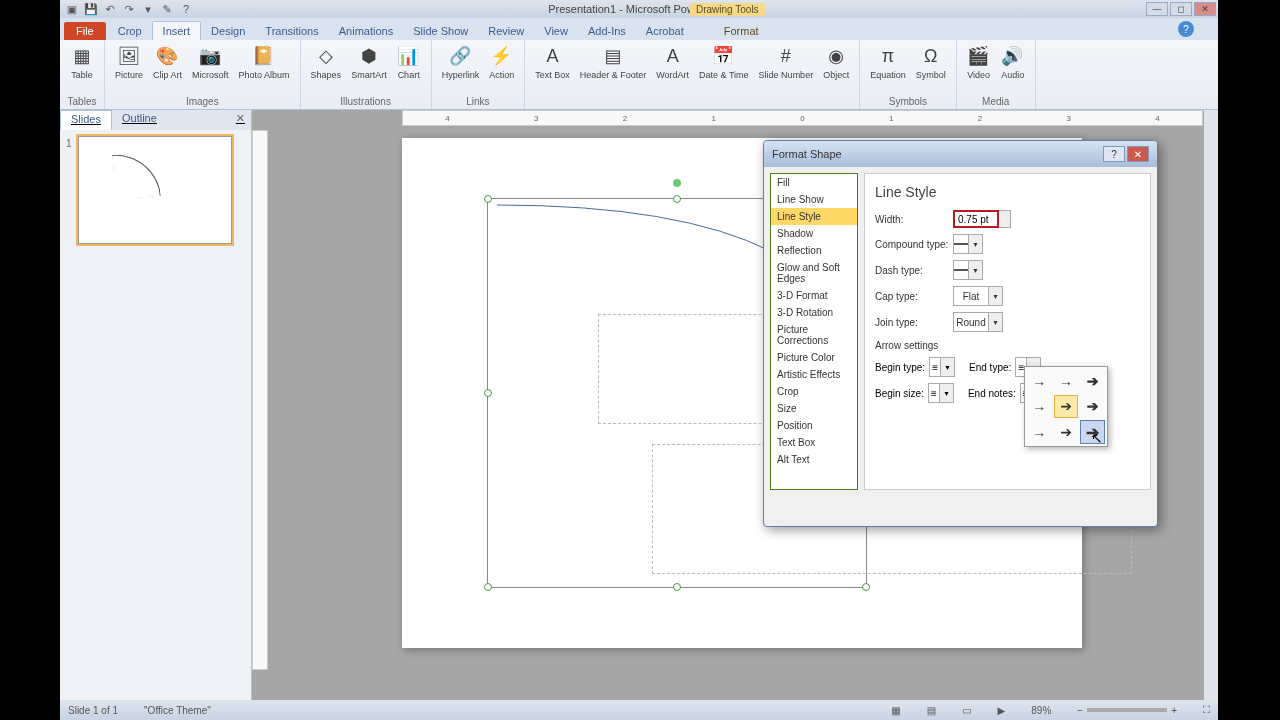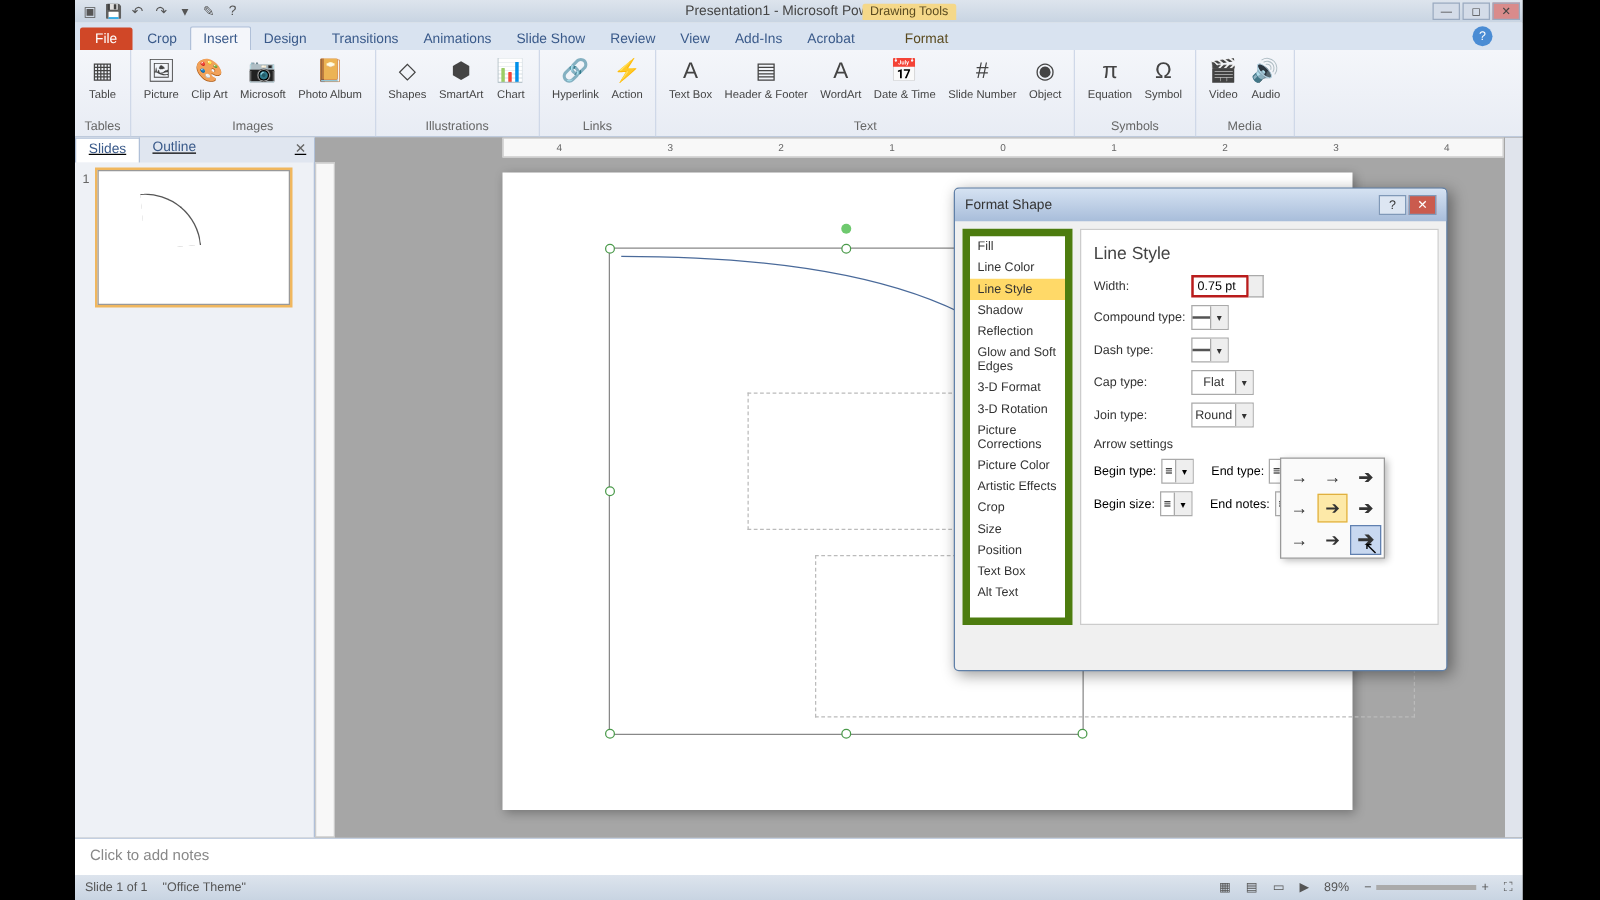--- a/index.html
+++ b/index.html
@@ -56,33 +56,33 @@
 .sel-handle.tm { left: 50%; top: -4px; margin-left: -4px; } .sel-handle.bm { left: 50%; bottom: -4px; margin-left: -4px; }
 .sel-handle.ml { left: -4px; top: 50%; margin-top: -4px; } .sel-handle.mr { right: -4px; top: 50%; margin-top: -4px; }
 .rot-handle { position: absolute; left: 50%; top: -20px; width: 8px; height: 8px; background: #6ec96e; border-radius: 50%; margin-left: -4px; }
 .sel-handle.yellow { background: #ffe96e; border-color: #c0a030; border-radius: 2px; }
 .curve-shape { position: absolute; left: 90px; top: 62px; width: 375px; height: 195px; }
 .curve-shape svg { width: 100%; height: 100%; }
 .placeholder-title { position: absolute; left: 196px; top: 176px; width: 530px; height: 110px; border: 1px dashed #bbb; display: flex; align-items: center; justify-content: center; font-size: 32px; color: #555; }
 .placeholder-sub { position: absolute; left: 250px; top: 306px; width: 480px; height: 130px; border: 1px dashed #bbb; display: flex; align-items: flex-start; justify-content: center; font-size: 20px; color: #888; padding-top: 14px; }
 
 .notes-pane { height: 30px; background: #fff; border-top: 1px solid #b0c0d8; padding: 6px 12px; font-size: 12px; color: #888; }
-.statusbar { height: 20px; background: linear-gradient(#dde4ed,#c8d4e2); display: flex; align-items: center; font-size: 10px; color: #555; padding: 0 8px; gap: 12px; }
+.statusbar { height: 20px; background: linear-gradient(#dde4ed,#c8d4e2); display: flex; align-items: center; font-size: 10px; color: #555; padding: 0 8px; gap: 26px; }
 .statusbar .spacer { flex: 1; }
 .zoom-controls { display: flex; align-items: center; gap: 4px; }
 .zoom-slider { width: 80px; height: 4px; background: #aaa; position: relative; }
 
 
-.dialog { position: absolute; left: 763px; top: 150px; width: 395px; height: 387px; background: #f0f0f0; border: 1px solid #6080a8; box-shadow: 3px 3px 12px rgba(0,0,0,0.4); border-radius: 4px; }
+.dialog { position: absolute; left: 763px; top: 140px; width: 395px; height: 387px; background: #f0f0f0; border: 1px solid #6080a8; box-shadow: 3px 3px 12px rgba(0,0,0,0.4); border-radius: 4px; }
 .dialog-title { height: 26px; background: linear-gradient(#d5e2f2,#a8bdda); display: flex; align-items: center; padding: 0 8px; font-size: 11px; color: #333; border-radius: 4px 4px 0 0; }
 .dialog-title .spacer { flex: 1; }
 .dlg-btn { width: 22px; height: 16px; border: 1px solid #8099b8; background: #dde6f2; margin-left: 2px; font-size: 10px; display: flex; align-items: center; justify-content: center; }
 .dlg-btn.close { background: #ca5b4e; color: #fff; }
 .dialog-body { display: flex; height: 329px; padding: 6px; gap: 6px; }
-.dlg-nav { width: 88px; background: #fff; border: 6px solid #4d7c0f; overflow-y: auto; }
+.dlg-nav { width: 88px; background: #fff; border: 1px solid #4d7c0f; overflow-y: auto; }
 .dlg-nav-item { padding: 3px 6px; font-size: 10px; color: #333; cursor: pointer; }
 .dlg-nav-item.selected { background: #ffd968; }
 .dlg-content { flex: 1; background: #fff; border: 1px solid #ccc; padding: 10px; }
 .dlg-heading { font-size: 14px; color: #444; margin-bottom: 10px; }
 .dlg-row { display: flex; align-items: center; margin-bottom: 6px; font-size: 10px; color: #333; }
 .dlg-row label { width: 78px; }
 .dlg-input { width: 46px; height: 18px; border: 2px solid #b91c1c; font-size: 10px; padding: 0 3px; }
 .spinner { width: 12px; height: 18px; border: 1px solid #aaa; border-left: none; background: #eee; }
 .combo { width: 50px; height: 20px; border: 1px solid #aaa; background: #fff; display: flex; }
 .combo-arrow { width: 14px; border-left: 1px solid #aaa; background: #eee; display: flex; align-items: center; justify-content: center; font-size: 8px; }
@@ -227,21 +227,20 @@
           </div>
           <div class="ribbon-btn small-text">
             <div class="icon">#</div>
             <div>Slide Number</div>
           </div>
           <div class="ribbon-btn small-text">
             <div class="icon">◉</div>
             <div>Object</div>
           </div>
         </div>
-        <div class="group-label">Text</div>
       </div>
       <div class="ribbon-group">
         <div class="group-items">
           <div class="ribbon-btn small-text">
             <div class="icon">π</div>
             <div>Equation</div>
           </div>
           <div class="ribbon-btn small-text">
             <div class="icon">Ω</div>
             <div>Symbol</div>
@@ -311,21 +310,20 @@
         <div class="curve-shape">
           <svg viewBox="0 0 375 195">
               <path d="M 5 5 Q 370 5 370 190" fill="none" stroke="#4a6a9a" stroke-width="1"></path>
             </svg>
         </div>
       </div>
       <div class="scrollbar-v"></div>
     </div>
   </div>
 
-  <div class="notes-pane">Click to add notes</div>
 
   <div class="statusbar">
     <span>Slide 1 of 1</span>
     <span>"Office Theme"</span>
     <span class="spacer"></span>
     <span>▦</span>
     <span>▤</span>
     <span>▭</span>
     <span>▶</span>
     <span>89%</span>
@@ -341,21 +339,21 @@
 <div class="dialog">
   <div class="dialog-title">
     <span>Format Shape</span>
     <span class="spacer"></span>
     <div class="dlg-btn">?</div>
     <div class="dlg-btn close">✕</div>
   </div>
   <div class="dialog-body">
     <div class="dlg-nav" id="dlg-nav">
         <div class="dlg-nav-item">Fill</div>
-        <div class="dlg-nav-item">Line Color</div>
+        <div class="dlg-nav-item">Line Show</div>
         <div class="dlg-nav-item selected">Line Style</div>
         <div class="dlg-nav-item">Shadow</div>
         <div class="dlg-nav-item">Reflection</div>
         <div class="dlg-nav-item">Glow and Soft Edges</div>
         <div class="dlg-nav-item">3-D Format</div>
         <div class="dlg-nav-item">3-D Rotation</div>
         <div class="dlg-nav-item">Picture Corrections</div>
         <div class="dlg-nav-item">Picture Color</div>
         <div class="dlg-nav-item">Artistic Effects</div>
         <div class="dlg-nav-item">Crop</div>

